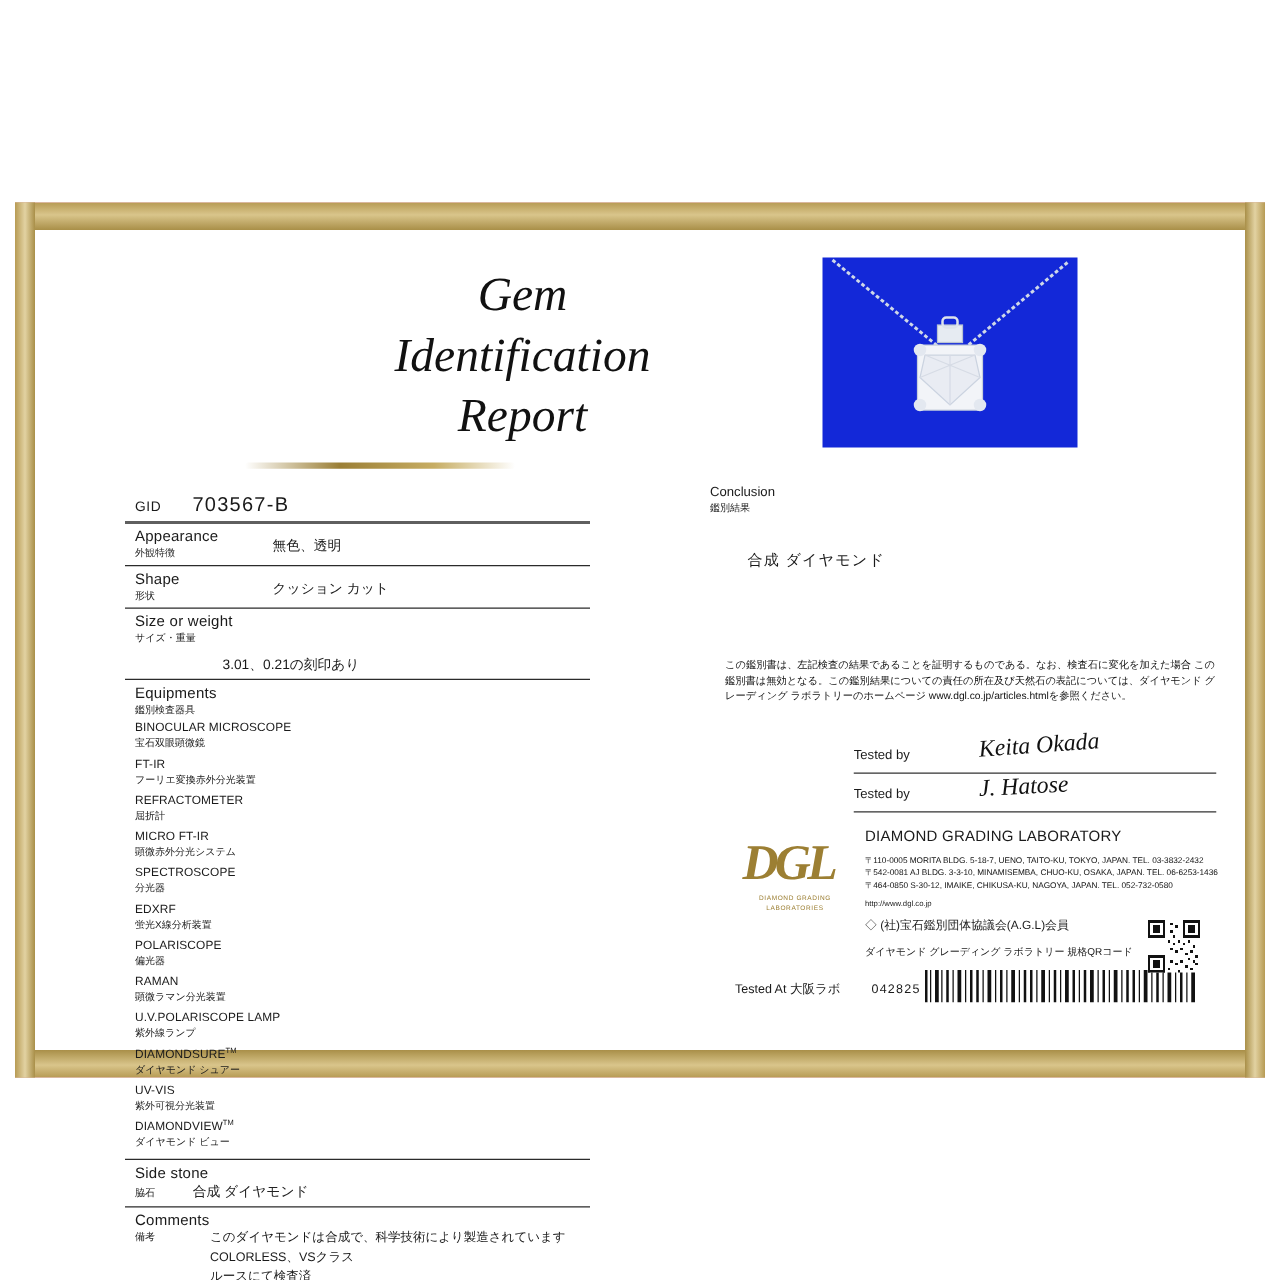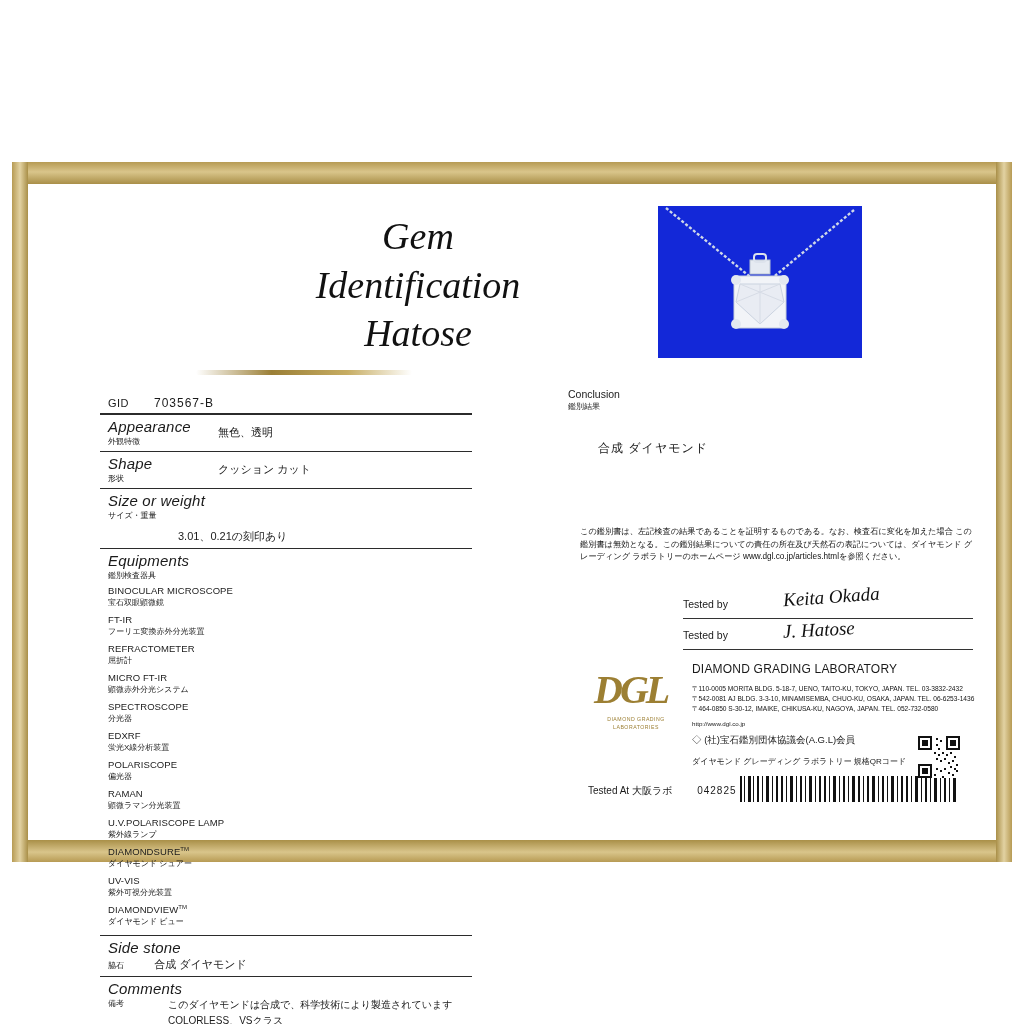--- a/index.html
+++ b/index.html
@@ -91,35 +91,35 @@
     top: 212px;
     width: 372px;
     font-size: 10.5px;
   }
   .row {
     position: relative;
     border-top: 1px solid #2b2b2b;
     padding: 3px 0 4px 8px;
     min-height: 18px;
   }
-  .lbl-en { font-size: 15px; letter-spacing: 0.2px; font-style: italic; }
+  .lbl-en { font-size: 12px; letter-spacing: 0.2px; }
   .lbl-jp { font-size: 8px; color: #222; margin-top: 1px; }
   .val {
     position: absolute;
     left: 118px;
     top: 10px;
     font-size: 11px;
   }
   .row-gid {
     border-top: none;
     border-bottom: 1px solid #2b2b2b;
     padding: 0 0 3px 8px;
   }
   .row-gid .gid-label { font-size: 11px; letter-spacing: .5px; }
-  .row-gid .gid-value { margin-left: 22px; font-size: 12px; letter-spacing: 1px; }
+  .row-gid .gid-value { margin-left: 22px; font-size: 16px; letter-spacing: 1px; }
   .size-val {
     margin-left: 70px;
     font-size: 11px;
     display: block;
     padding-top: 8px;
   }
 
   
   .equip {
     border-top: 1px solid #2b2b2b;
@@ -325,21 +325,21 @@
   <div class="cert-border-top"></div>
   <div class="cert-border-bottom"></div>
   <div class="cert-border-left"></div>
   <div class="cert-border-right"></div>
 
   <div class="cert-inner">
 
     <div class="title-block">
       <div>Gem</div>
       <div>Identification</div>
-      <div>Hatose</div>
+      <div>Report</div>
     </div>
     <div class="title-rule"></div>
 
     <div class="table">
 
       <div class="row-gid">
         <span class="gid-label">GID</span>
         <span class="gid-value">703567-B</span>
       </div>
 

